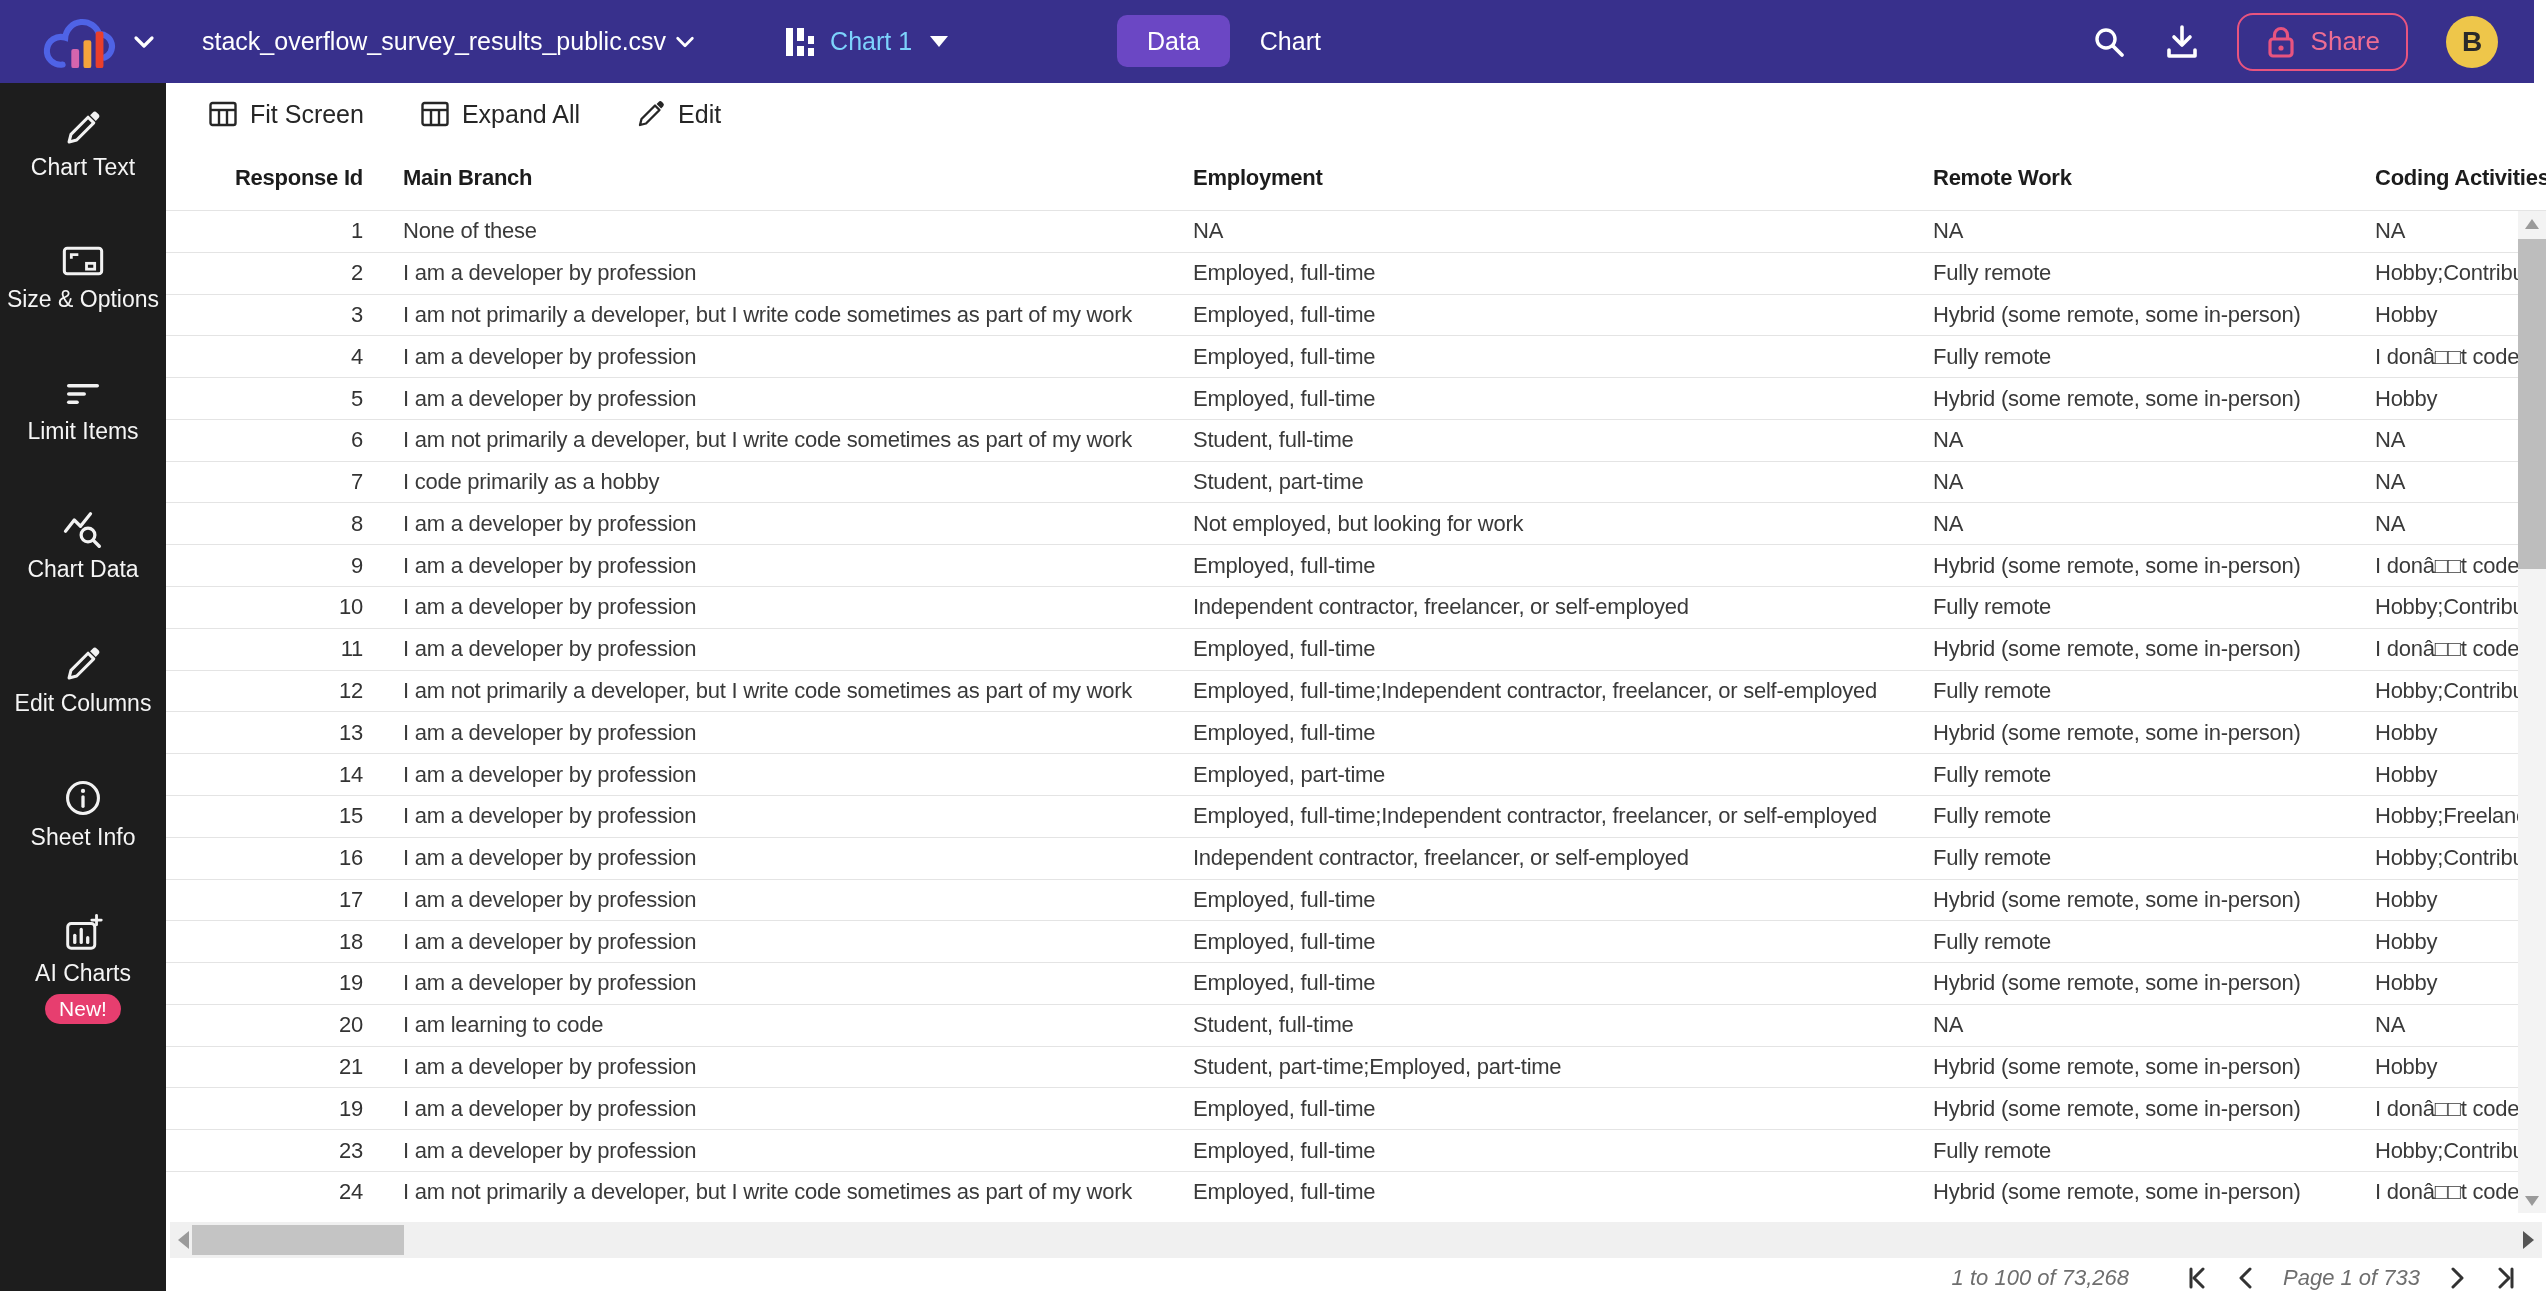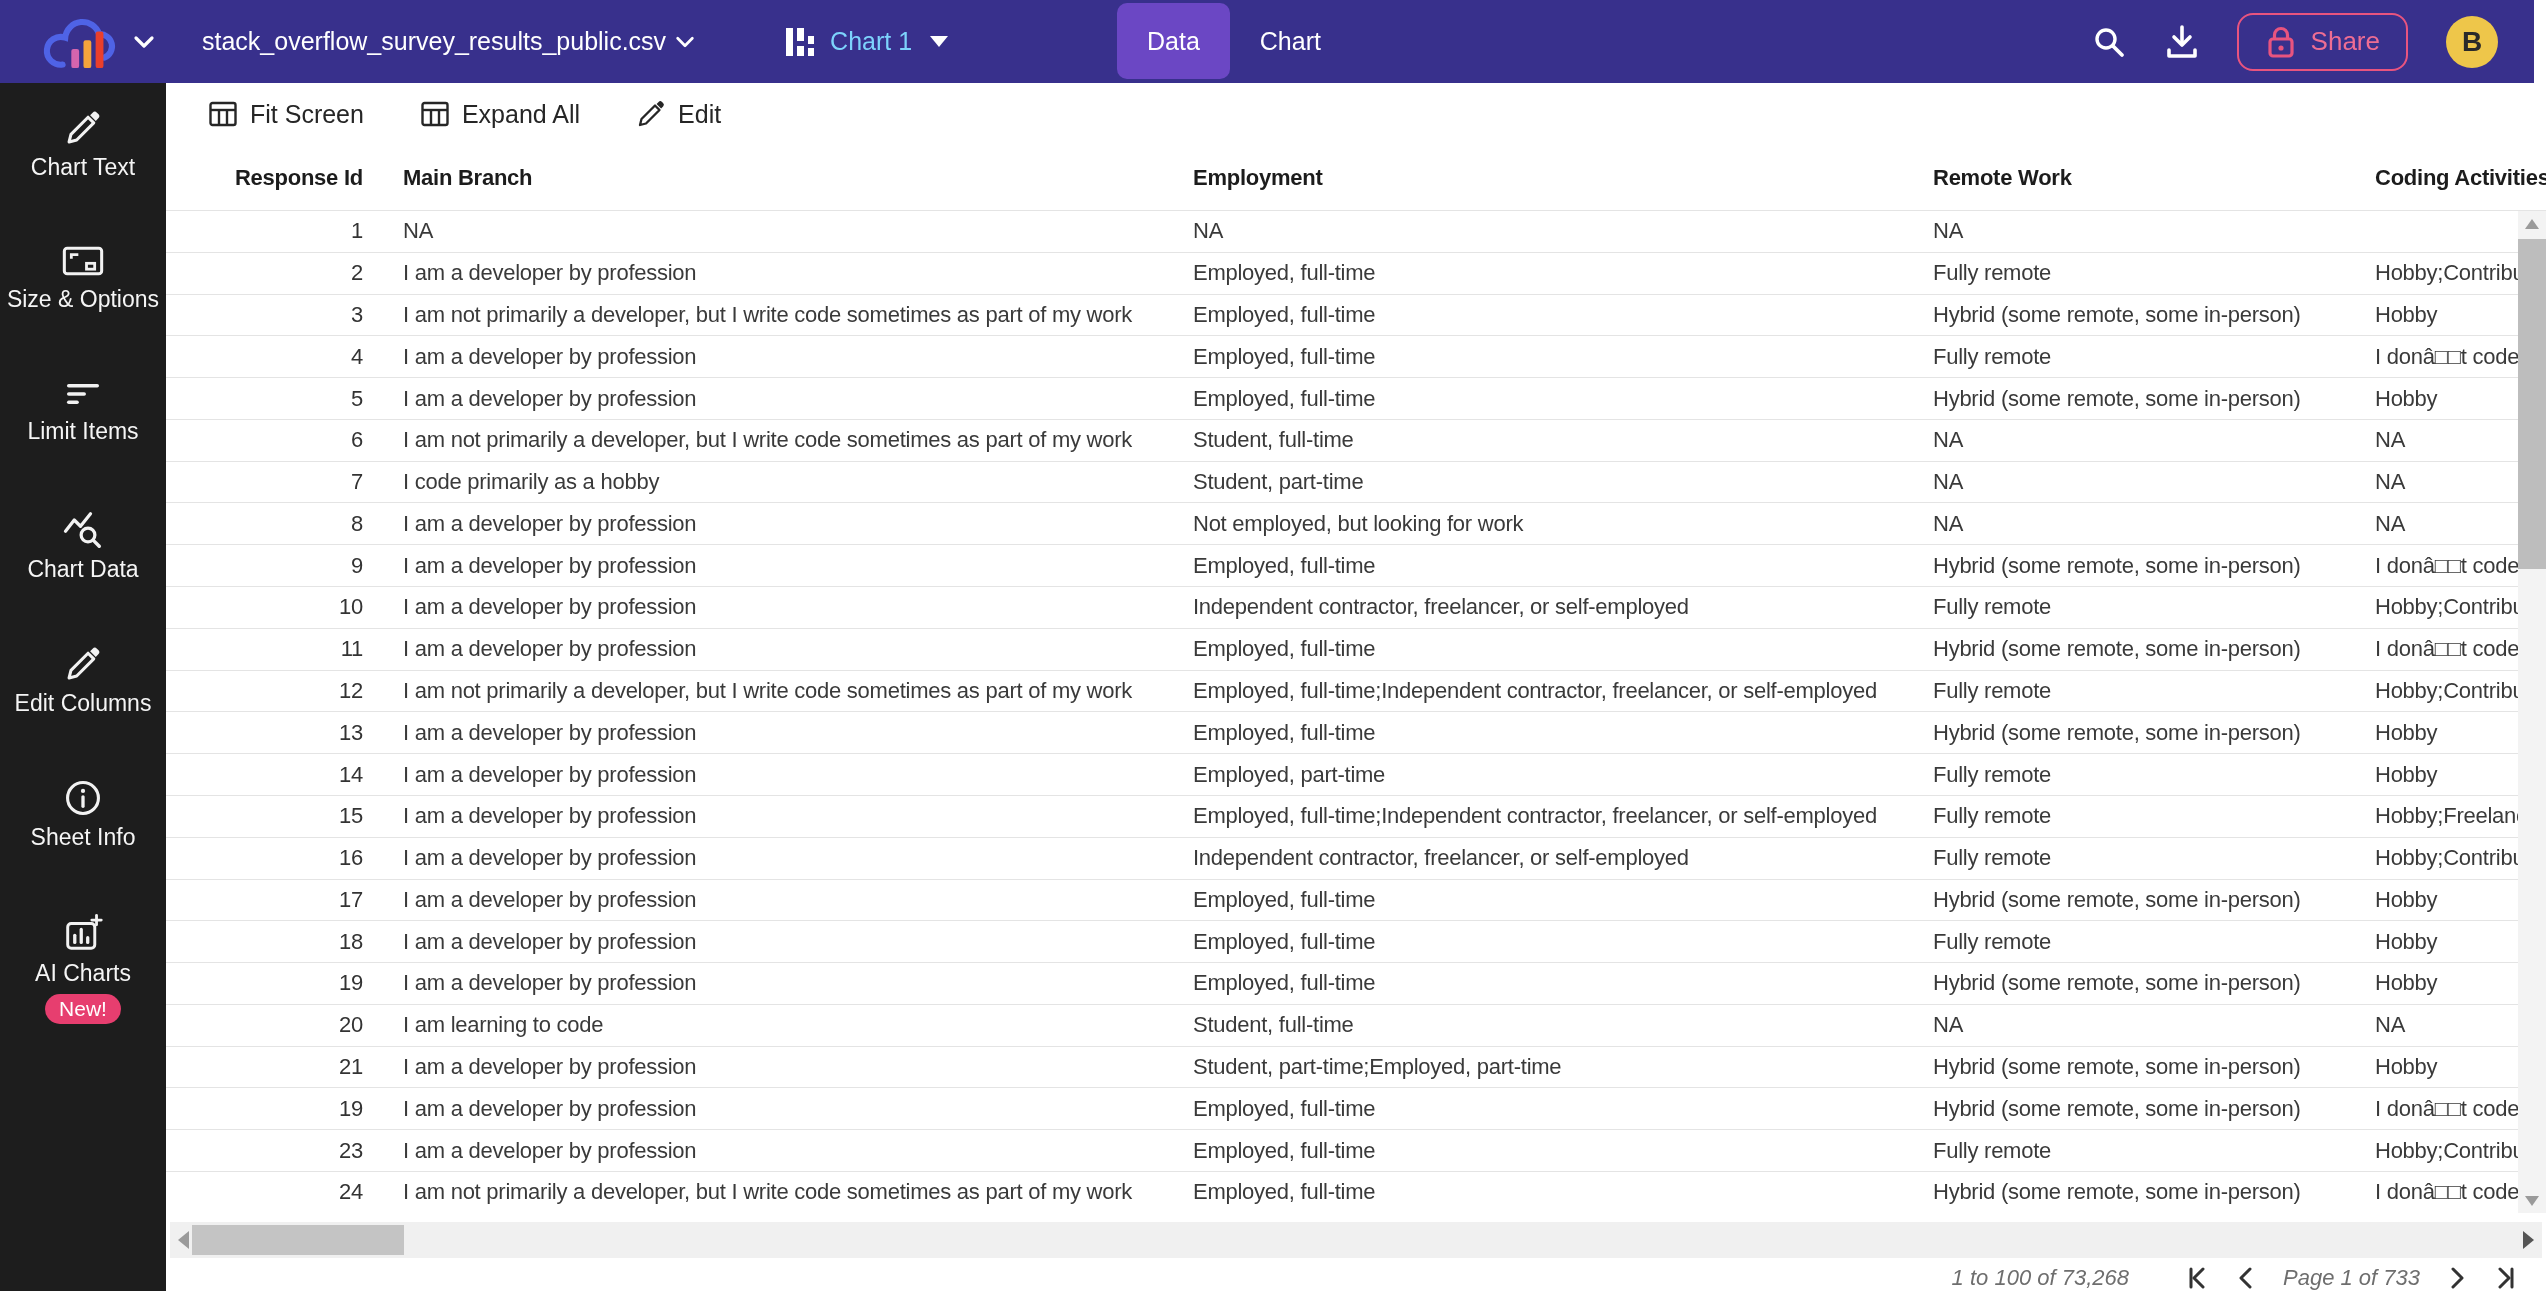--- a/index.html
+++ b/index.html
@@ -14,21 +14,21 @@
   
   .topbar{position:absolute;top:0;left:0;right:12px;height:83px;background:var(--topbar);display:flex;align-items:center;}
   .topbar-left{display:flex;align-items:center;padding-left:36px;}
   .logo-wrap{display:flex;align-items:center;}
   .file-name{color:#fff;font-size:25px;margin-left:46px;white-space:nowrap;}
   .mini-chevron{margin-left:8px;display:flex;align-items:center;}
   .chart-select{display:flex;align-items:center;margin-left:88px;}
   .chart-select .label{color:#7dd3fc;font-size:25px;margin-left:14px;}
   .caret-down{width:0;height:0;border-left:9px solid transparent;border-right:9px solid transparent;border-top:11px solid #fff;margin-left:18px;}
   .tabs{position:absolute;left:1117px;top:12px;height:58px;display:flex;align-items:center;}
-  .tab-data{background:var(--accent-button);color:#fff;font-size:25px;border:none;border-radius:10px;height:76px;padding:8px 30px;cursor:pointer;}
+  .tab-data{background:var(--accent-button);color:#fff;font-size:25px;border:none;border-radius:10px;height:52px;padding:8px 30px;cursor:pointer;}
   .tab-chart{color:#fff;font-size:25px;background:none;border:none;margin-left:30px;cursor:pointer;}
   .topbar-right{position:absolute;right:36px;top:0;height:83px;display:flex;align-items:center;gap:38px;}
   .icon-btn{background:none;border:none;display:flex;align-items:center;cursor:pointer;padding:0;}
   .share-btn{display:flex;align-items:center;gap:14px;border:2px solid var(--share-pink);border-radius:16px;height:58px;padding:0 26px;background:none;cursor:pointer;}
   .share-btn .share-label{color:#ee6d93;font-size:26px;}
   .avatar{width:52px;height:52px;border-radius:50%;background:var(--avatar-yellow);color:#2a2a2a;font-size:28px;font-weight:bold;display:flex;align-items:center;justify-content:center;}
 
   
   .sidebar{position:absolute;top:83px;left:0;width:166px;bottom:0;background:var(--sidebar-bg);display:flex;flex-direction:column;align-items:center;padding-top:26px;gap:20px;}
   .side-item{display:flex;flex-direction:column;align-items:center;margin-bottom:36px;min-height:78px;cursor:pointer;width:100%;}
@@ -235,20 +235,21 @@
         <div class="hcell c1">Main Branch</div>
         <div class="hcell c2">Employment</div>
         <div class="hcell c3">Remote Work</div>
         <div class="hcell c4">Coding Activities</div>
       </div>
 
     <div class="rows-viewport">
       <div>
           <div class="trow grid5">
             <div class="cell c0">1</div>
+            <div class="cell c1">None of these</div>
             <div class="cell c2">NA</div>
             <div class="cell c3">NA</div>
             <div class="cell c4">NA</div>
           </div>
           <div class="trow grid5">
             <div class="cell c0">2</div>
             <div class="cell c1">I am a developer by profession</div>
             <div class="cell c2">Employed, full-time</div>
             <div class="cell c3">Fully remote</div>
             <div class="cell c4">Hobby;Contribute</div>

